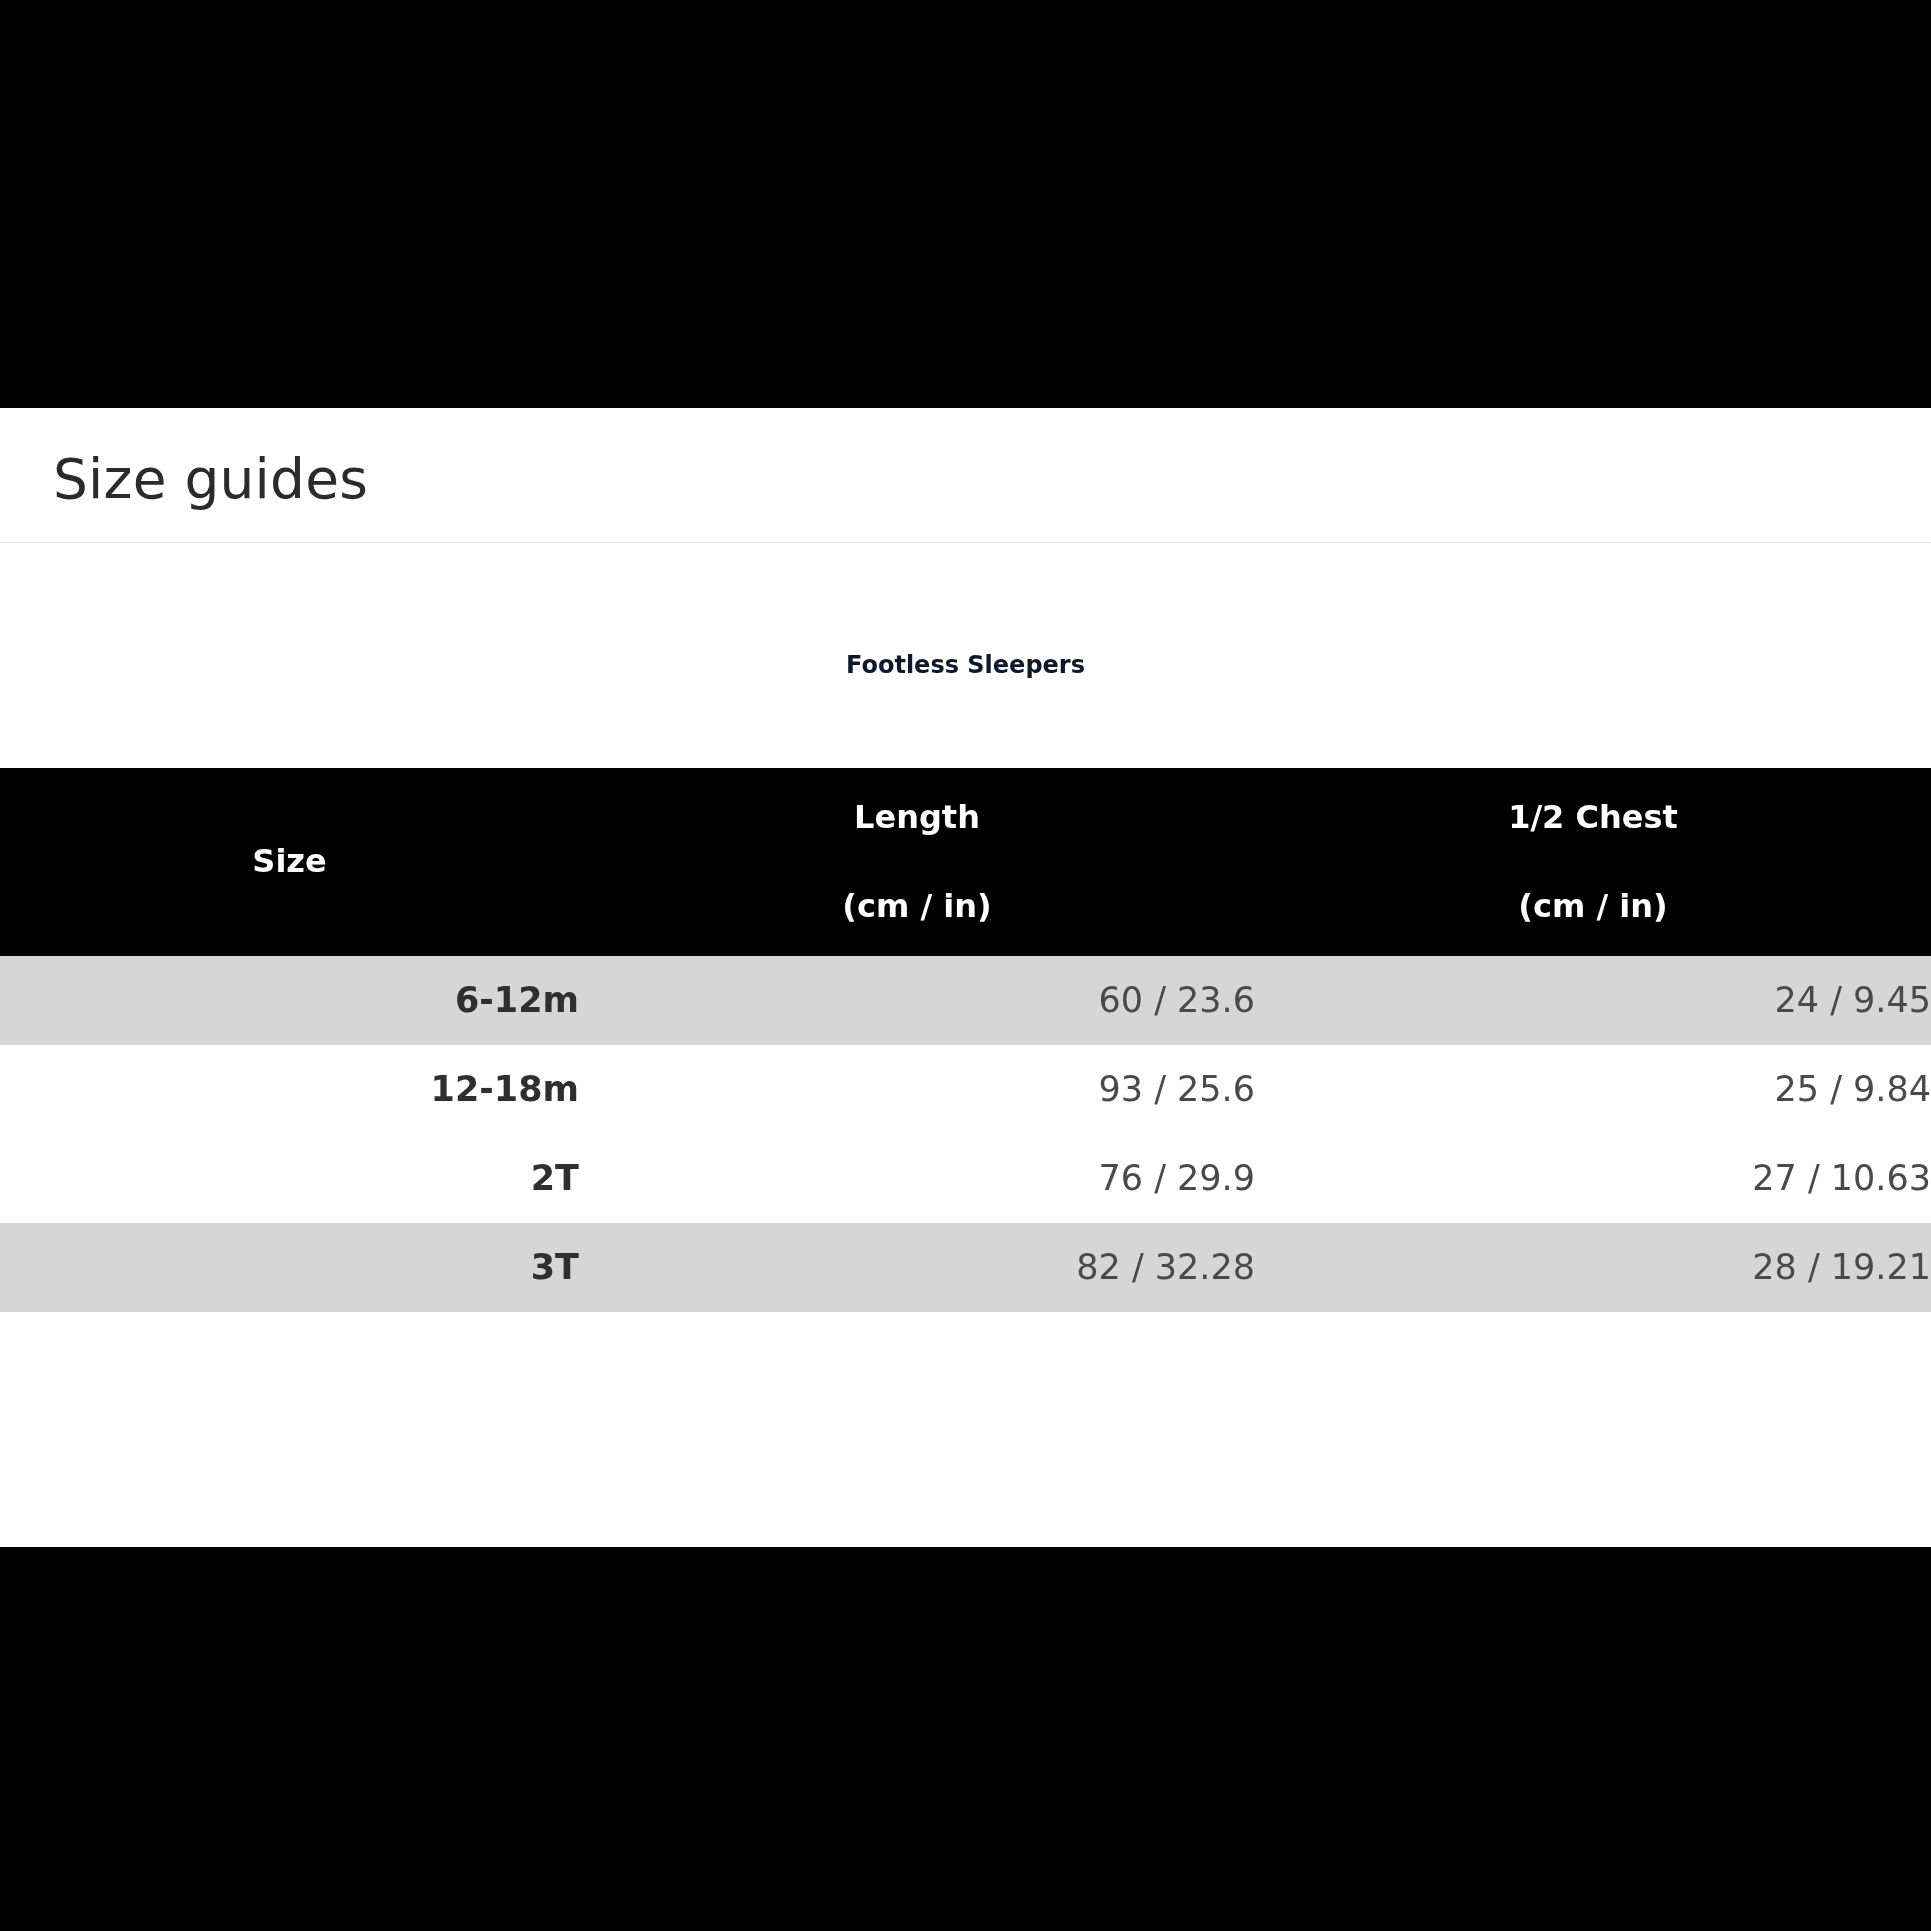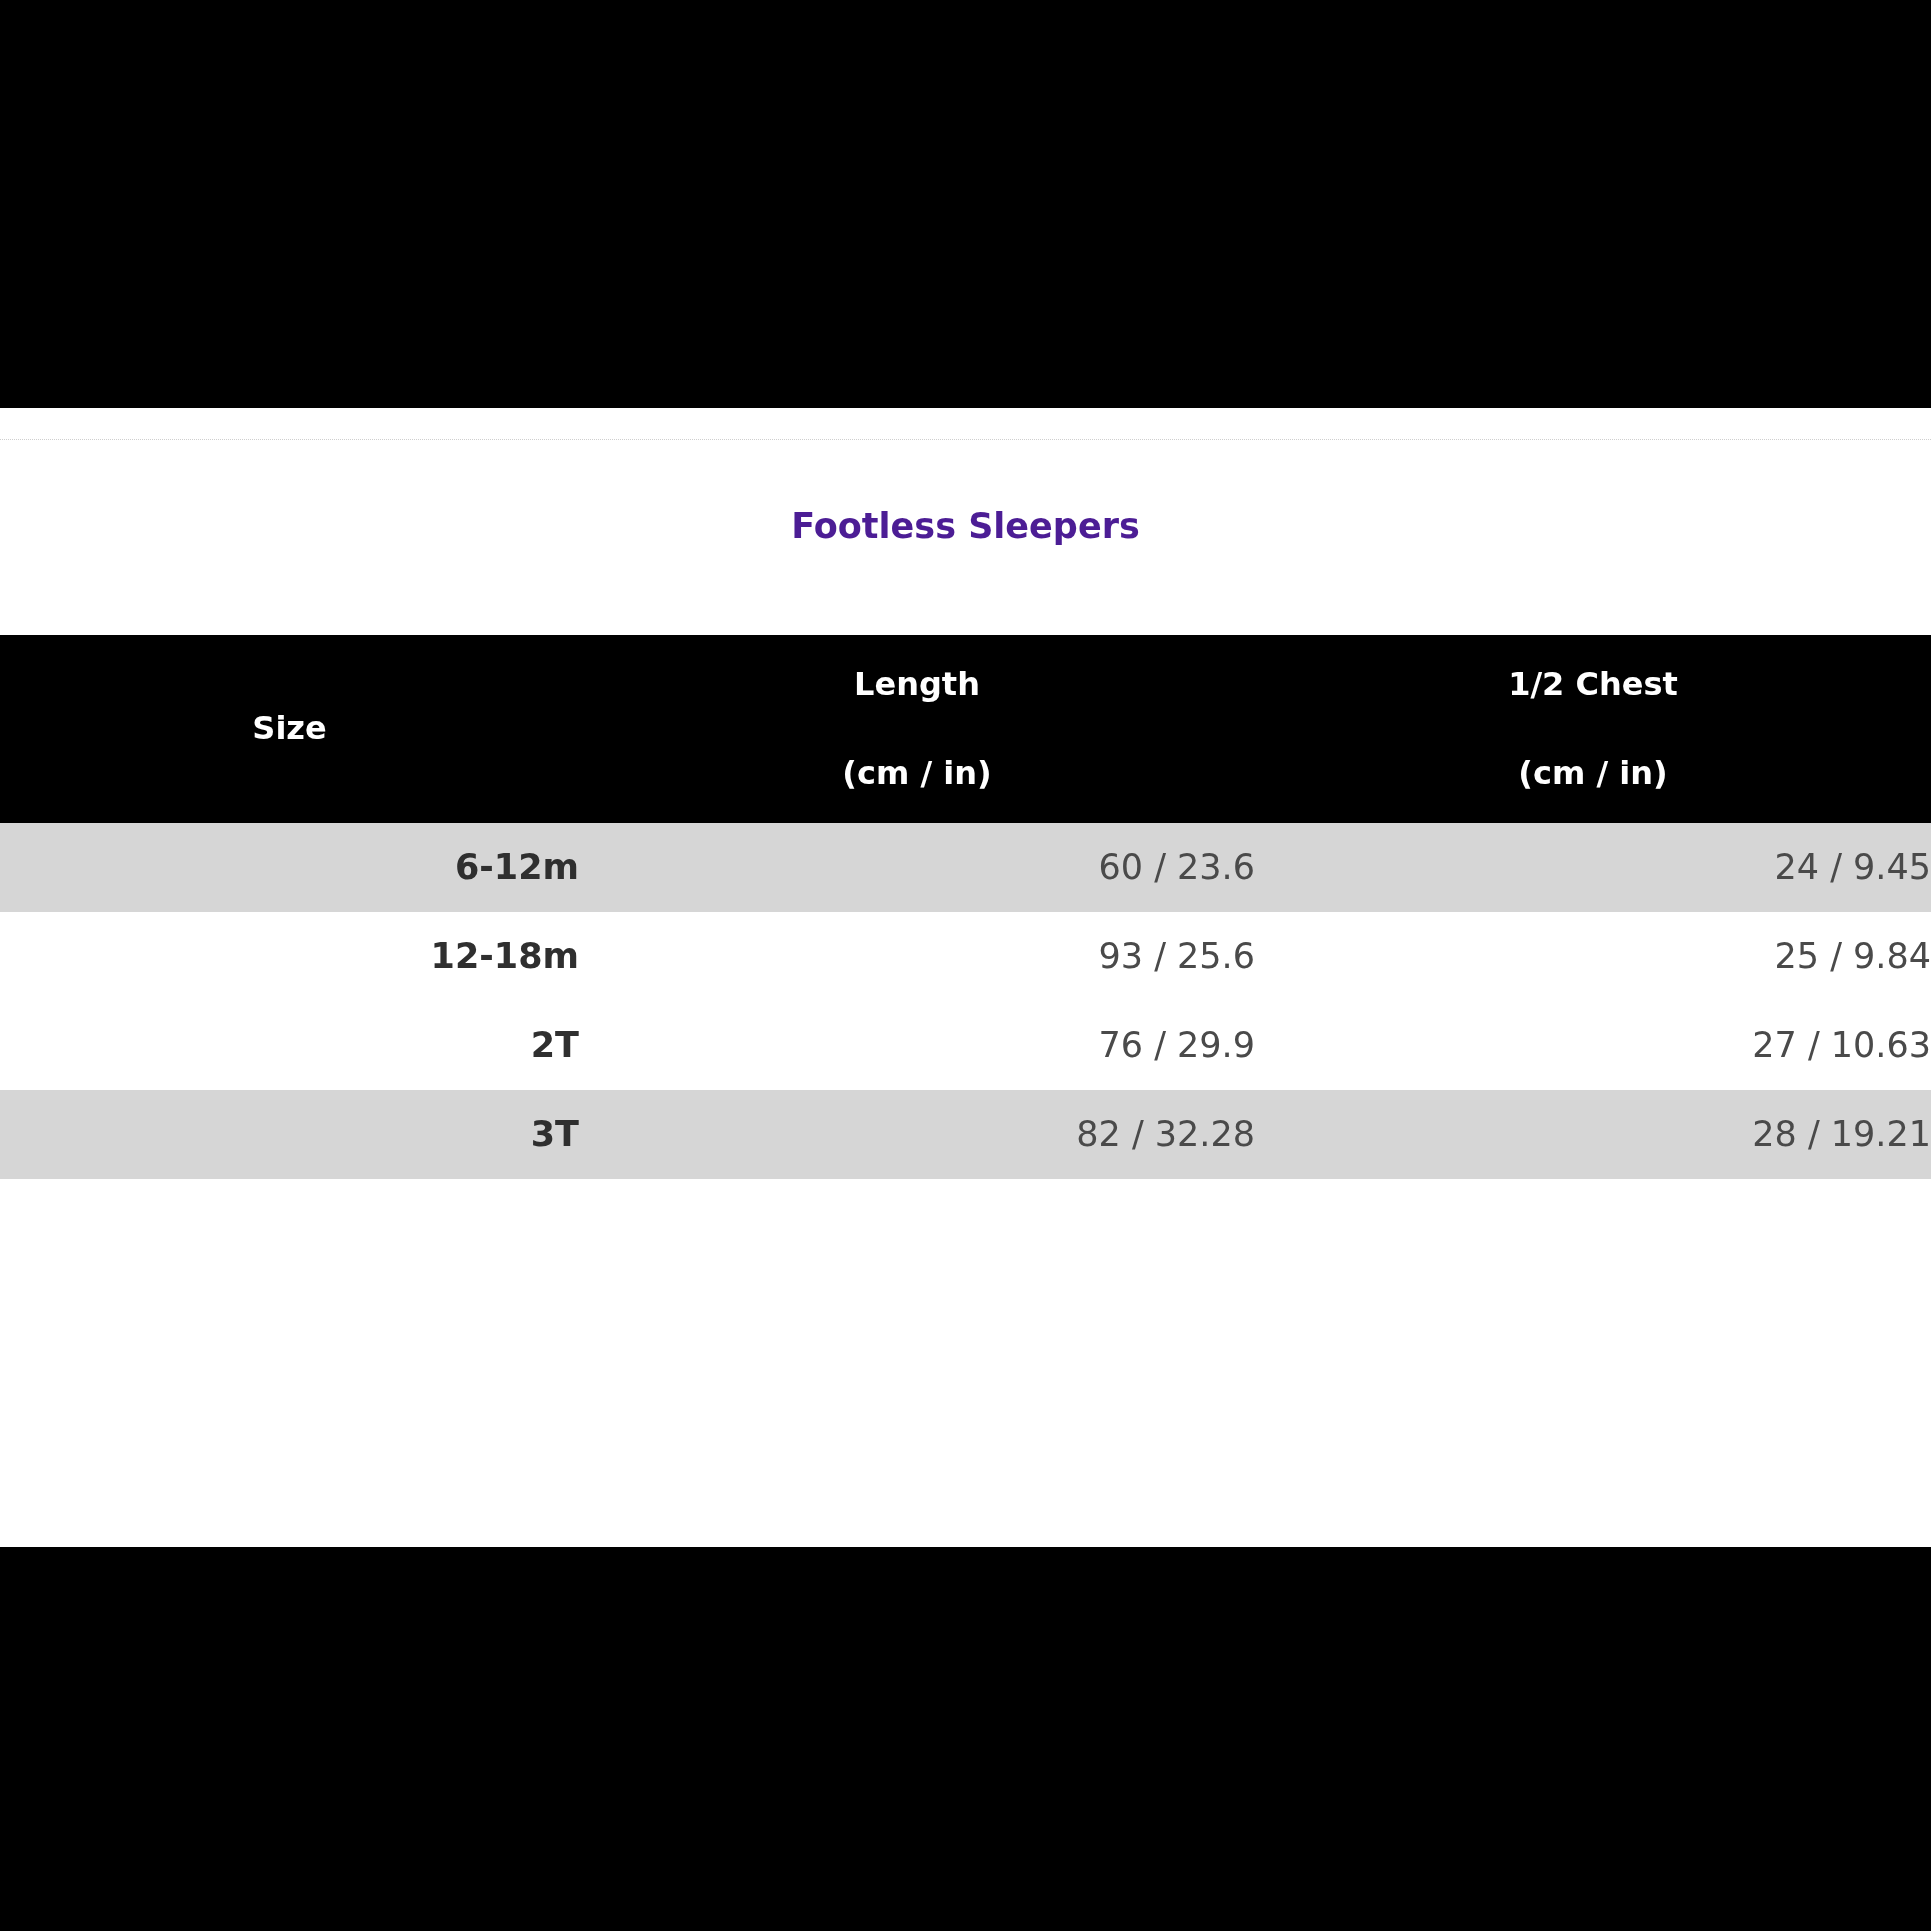--- a/index.html
+++ b/index.html
@@ -36,24 +36,24 @@
     letter-spacing: 0.2px;
   }
   .divider {
     margin: 31px 0 0 0;
     height: 0;
     border-top: 1.9px dotted #cfcfcf;
     width: 100%;
   }
   .guide-title {
     text-align: center;
-    font-size: 35px;
+    font-size: 24px;
     font-weight: bold;
-    color: #4c1d95;
-    margin-top: 66px;
+    color: #0f172a;
+    margin-top: 108px;
   }
   table.size-table {
     width: 1931px;
     border-collapse: collapse;
     margin-top: 89px;
     table-layout: fixed;
   }
   table.size-table thead th {
     background: #000000;
     color: #ffffff;
@@ -90,20 +90,21 @@
   .col-size { width: 579px; }
   .col-a { width: 676px; }
   .col-b { width: 676px; }
 </style>
 </head>
 <body>
 
 <div class="screen">
   <div class="panel">
 
+    <div class="page-title">Size guides</div>
 
     <div class="divider"></div>
 
     <div class="guide-title">Footless Sleepers</div>
 
     <table class="size-table">
       <colgroup>
         <col class="col-size">
         <col class="col-a">
         <col class="col-b">

